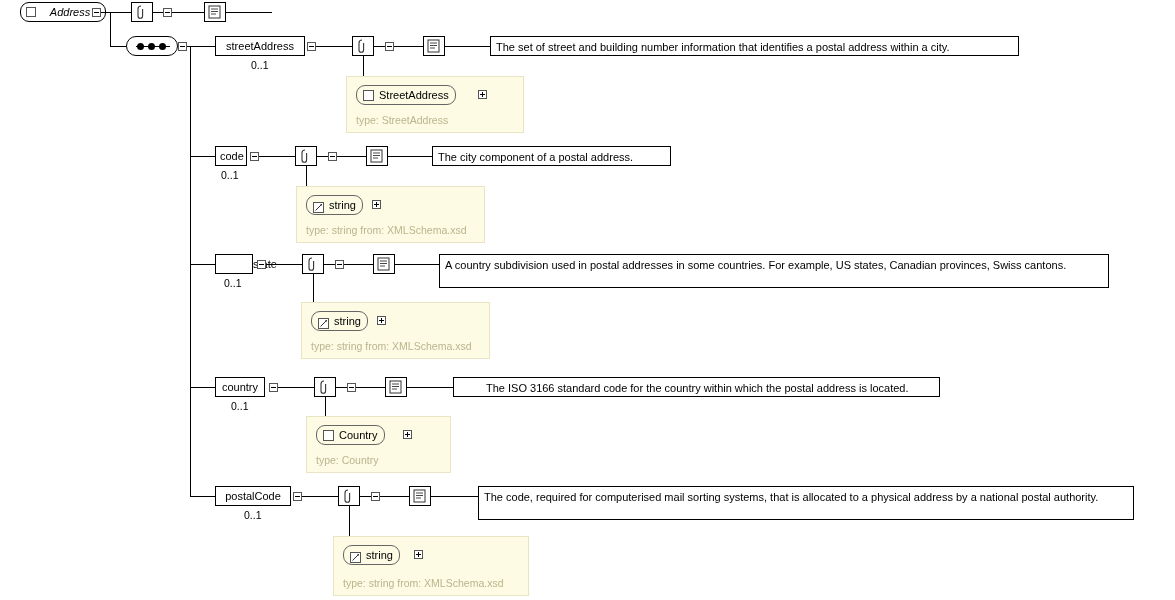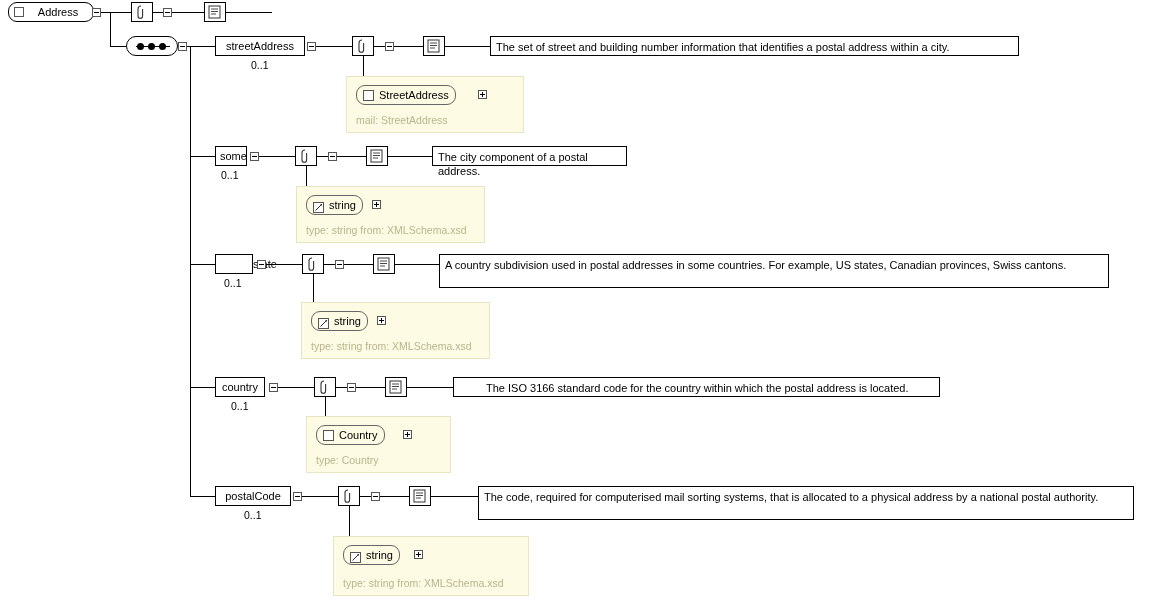--- a/index.html
+++ b/index.html
@@ -200,21 +200,21 @@
     font-size: 10.5px;
     color: #000;
     white-space: nowrap;
   }
 </style>
 </head>
 <body>
 
 <div id="canvas">
 
-  <div class="node rounded withicon" style="left:8px; top:2px; width:86px;">
+  <div class="node rounded withicon" style="left:20px; top:2px; width:86px;font-style:italic;">
     <span class="elemicon"></span>
     <span class="lbl">Address</span>
   </div>
   <div class="toggle" style="left:92px; top:8px;"></div>
   <div class="ln hline" style="left:101px; top:12px; width:30px;"></div>
 
   <div class="minibox" style="left:131px; top:2px;">
     <svg width="20" height="18" viewBox="0 0 20 18">
       <path d="M9 3 C7 3 6 4.2 6 6 L6 13 C6 14.4 7 15.3 8.3 15.3 C9.6 15.3 10.6 14.4 10.6 13 L10.6 6" fill="none" stroke="#333" stroke-width="1.1"></path>
     </svg>
@@ -276,26 +276,26 @@
     <span>The set of street and building number information that identifies a postal address within a city.</span>
   </div>
 
   <div class="ln vline" style="left:363px; top:56px; height:20px;"></div>
   <div class="typebox" style="left:346px; top:76px; width:178px; height:57px;">
     <div class="tname">
       <span class="ticon square"></span>
       <span>StreetAddress</span>
     </div>
     <div class="plus" style="left:131px; top:13px;"></div>
-    <div class="tcap">mail: StreetAddress</div>
+    <div class="tcap">type: StreetAddress</div>
   </div>
 
   <div class="ln hline" style="left:190px; top:156px; width:25px;"></div>
   <div class="node" style="left:215px; top:146px; width:32px;">
-    <span class="lbl">some</span>
+    <span class="lbl">code</span>
   </div>
   <div class="occur" style="left:221px; top:169px;">0..1</div>
   <div class="toggle" style="left:250px; top:152px;"></div>
   <div class="ln hline" style="left:259px; top:156px; width:36px;"></div>
 
   <div class="minibox" style="left:295px; top:146px;">
     <svg width="20" height="18" viewBox="0 0 20 18">
       <path d="M9 3 C7 3 6 4.2 6 6 L6 13 C6 14.4 7 15.3 8.3 15.3 C9.6 15.3 10.6 14.4 10.6 13 L10.6 6" fill="none" stroke="#333" stroke-width="1.1"></path>
     </svg>
   </div>
@@ -305,21 +305,21 @@
 
   <div class="minibox" style="left:366px; top:146px;">
     <svg width="20" height="18" viewBox="0 0 20 18">
       <rect x="4" y="3" width="11" height="12" fill="#fff" stroke="#333" stroke-width="1"></rect>
       <line x1="6" y1="6" x2="13" y2="6" stroke="#333" stroke-width="0.9"></line>
       <line x1="6" y1="8.5" x2="13" y2="8.5" stroke="#333" stroke-width="0.9"></line>
       <line x1="6" y1="11" x2="11" y2="11" stroke="#333" stroke-width="0.9"></line>
     </svg>
   </div>
   <div class="ln hline" style="left:388px; top:156px; width:44px;"></div>
-  <div class="comment" style="left:432px; top:146px; width:195px; height:20px;">
+  <div class="comment" style="left:432px; top:146px; width:239px; height:20px;">
     <span>The city component of a postal address.</span>
   </div>
 
   <div class="ln vline" style="left:306px; top:166px; height:20px;"></div>
   <div class="typebox" style="left:296px; top:186px; width:189px; height:57px;">
     <div class="tname">
       <span class="ticon">
         <svg width="11" height="11" viewBox="0 0 11 11">
           <rect x="0.5" y="0.5" width="10" height="10" fill="#fff" stroke="#555" stroke-width="1"></rect>
           <path d="M2.5 8.5 L8.5 2.5" stroke="#333" stroke-width="1"></path>

